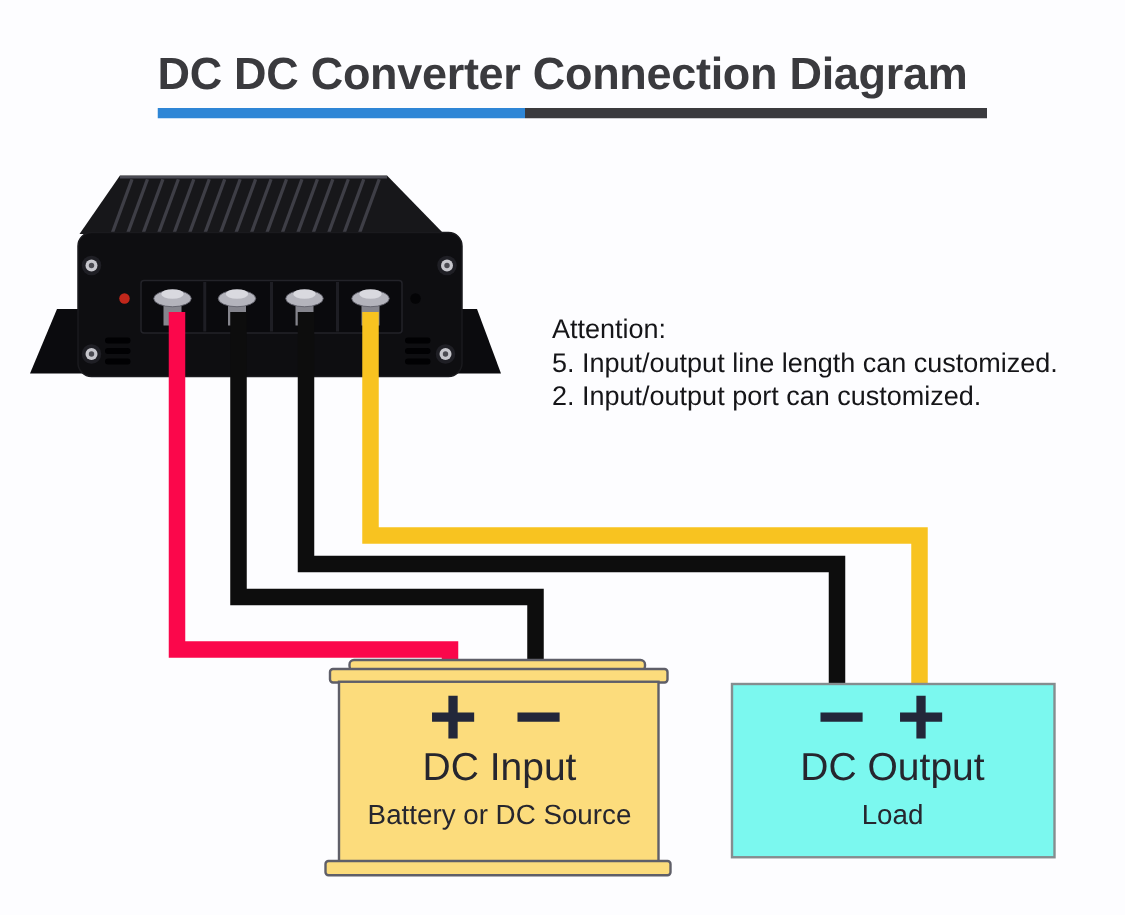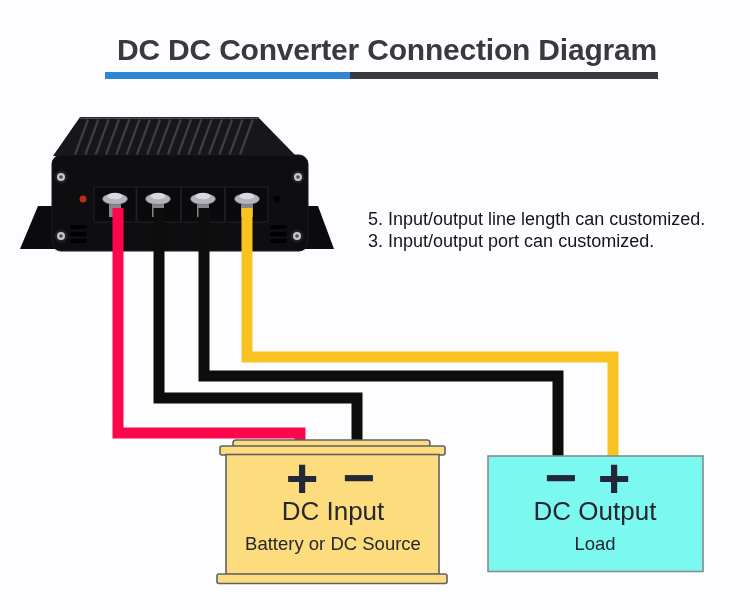--- a/index.html
+++ b/index.html
@@ -4,21 +4,21 @@
 <style>
   * { margin:0; padding:0; box-sizing:border-box; }
   html,body { background:#ffffff; }
   .stage {
     position:relative; width:750px; height:610px;
     background:#fdfdff; overflow:hidden;
     font-family:"Liberation Sans", sans-serif;
   }
   .scene { position:absolute; left:0; top:0; }
   h1.title {
-    position:absolute; left:117px; top:33px;
+    position:absolute; left:105px; top:33px;
     font-size:30px; font-weight:bold; color:#3a3a3e;
     letter-spacing:-0.2px; white-space:nowrap;
   }
   .underline { position:absolute; left:105px; top:72px; }
   .attention {
     position:absolute; left:368px; top:208px;
     font-size:18px; line-height:22px; color:#151518;
   }
   .attention .heading { margin-bottom:1px; }
   [data-name="heatsink-fins"] line { stroke:#3e3e46; stroke-width:2.2; }
@@ -150,17 +150,18 @@
     <text class="boxsub" data-name="dc-output-sublabel" x="595" y="543" text-anchor="middle" dominant-baseline="central" fill="#26262e">Load</text>
   </svg>
 
   <h1 class="title" data-name="page-title">DC DC Converter Connection Diagram</h1>
   <svg class="underline" width="553" height="7" data-name="title-underline">
     <rect data-name="title-underline-accent" x="0" y="0" width="245" height="7" fill="#2e86d6"></rect>
     <rect data-name="title-underline-dark" x="245" y="0" width="308" height="7" fill="#3a3a3e"></rect>
   </svg>
 
   <div class="attention" data-name="attention-note">
+    <div class="heading" data-name="attention-heading">Attention:</div>
     <div data-name="attention-item">5. Input/output line length can customized.</div>
-    <div data-name="attention-item">3. Input/output port can customized.</div>
+    <div data-name="attention-item">2. Input/output port can customized.</div>
   </div>
 
 </div>
 
 </body></html>

